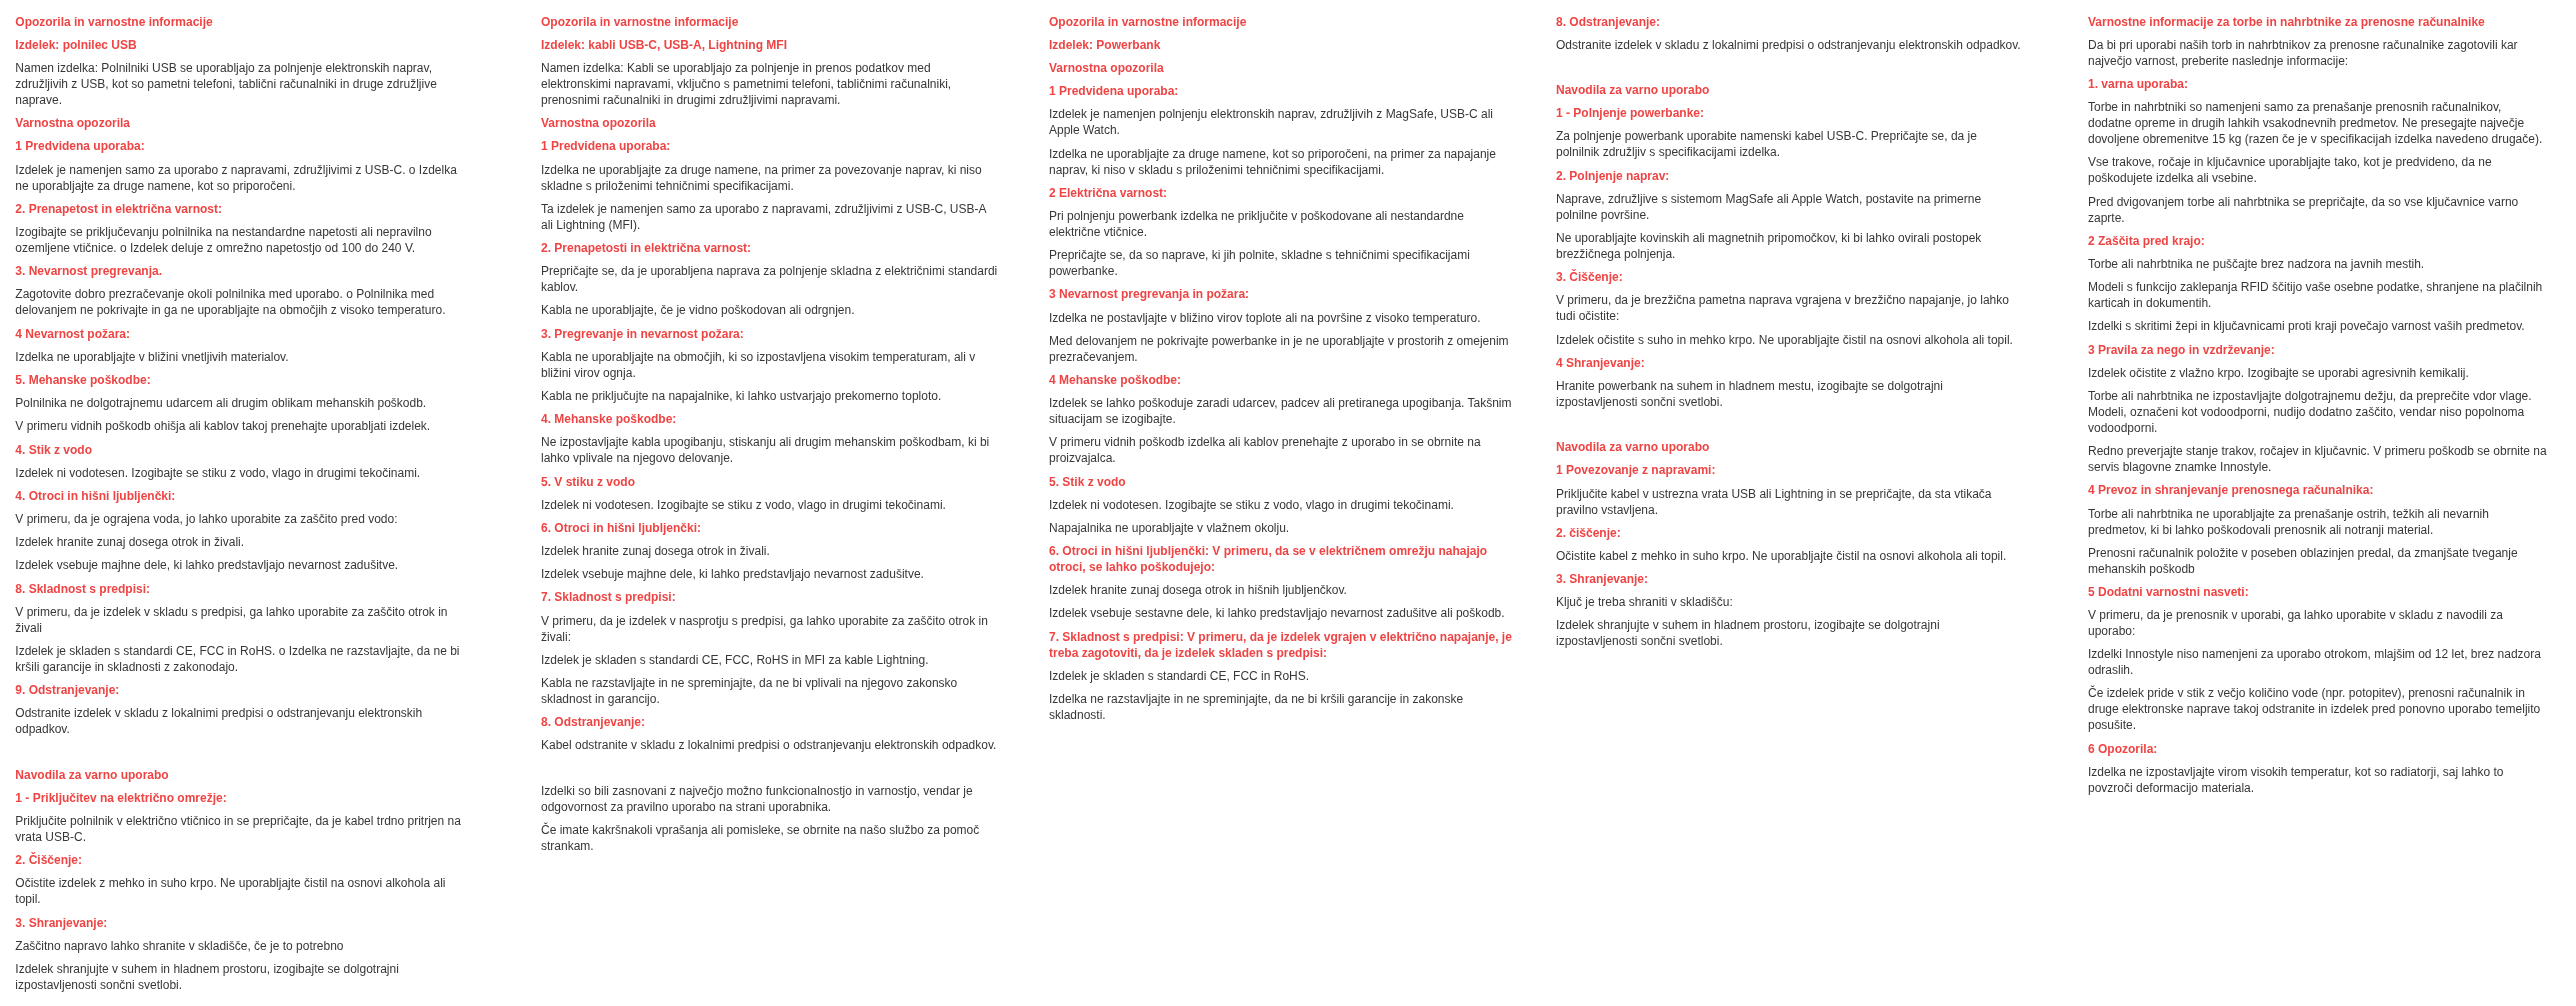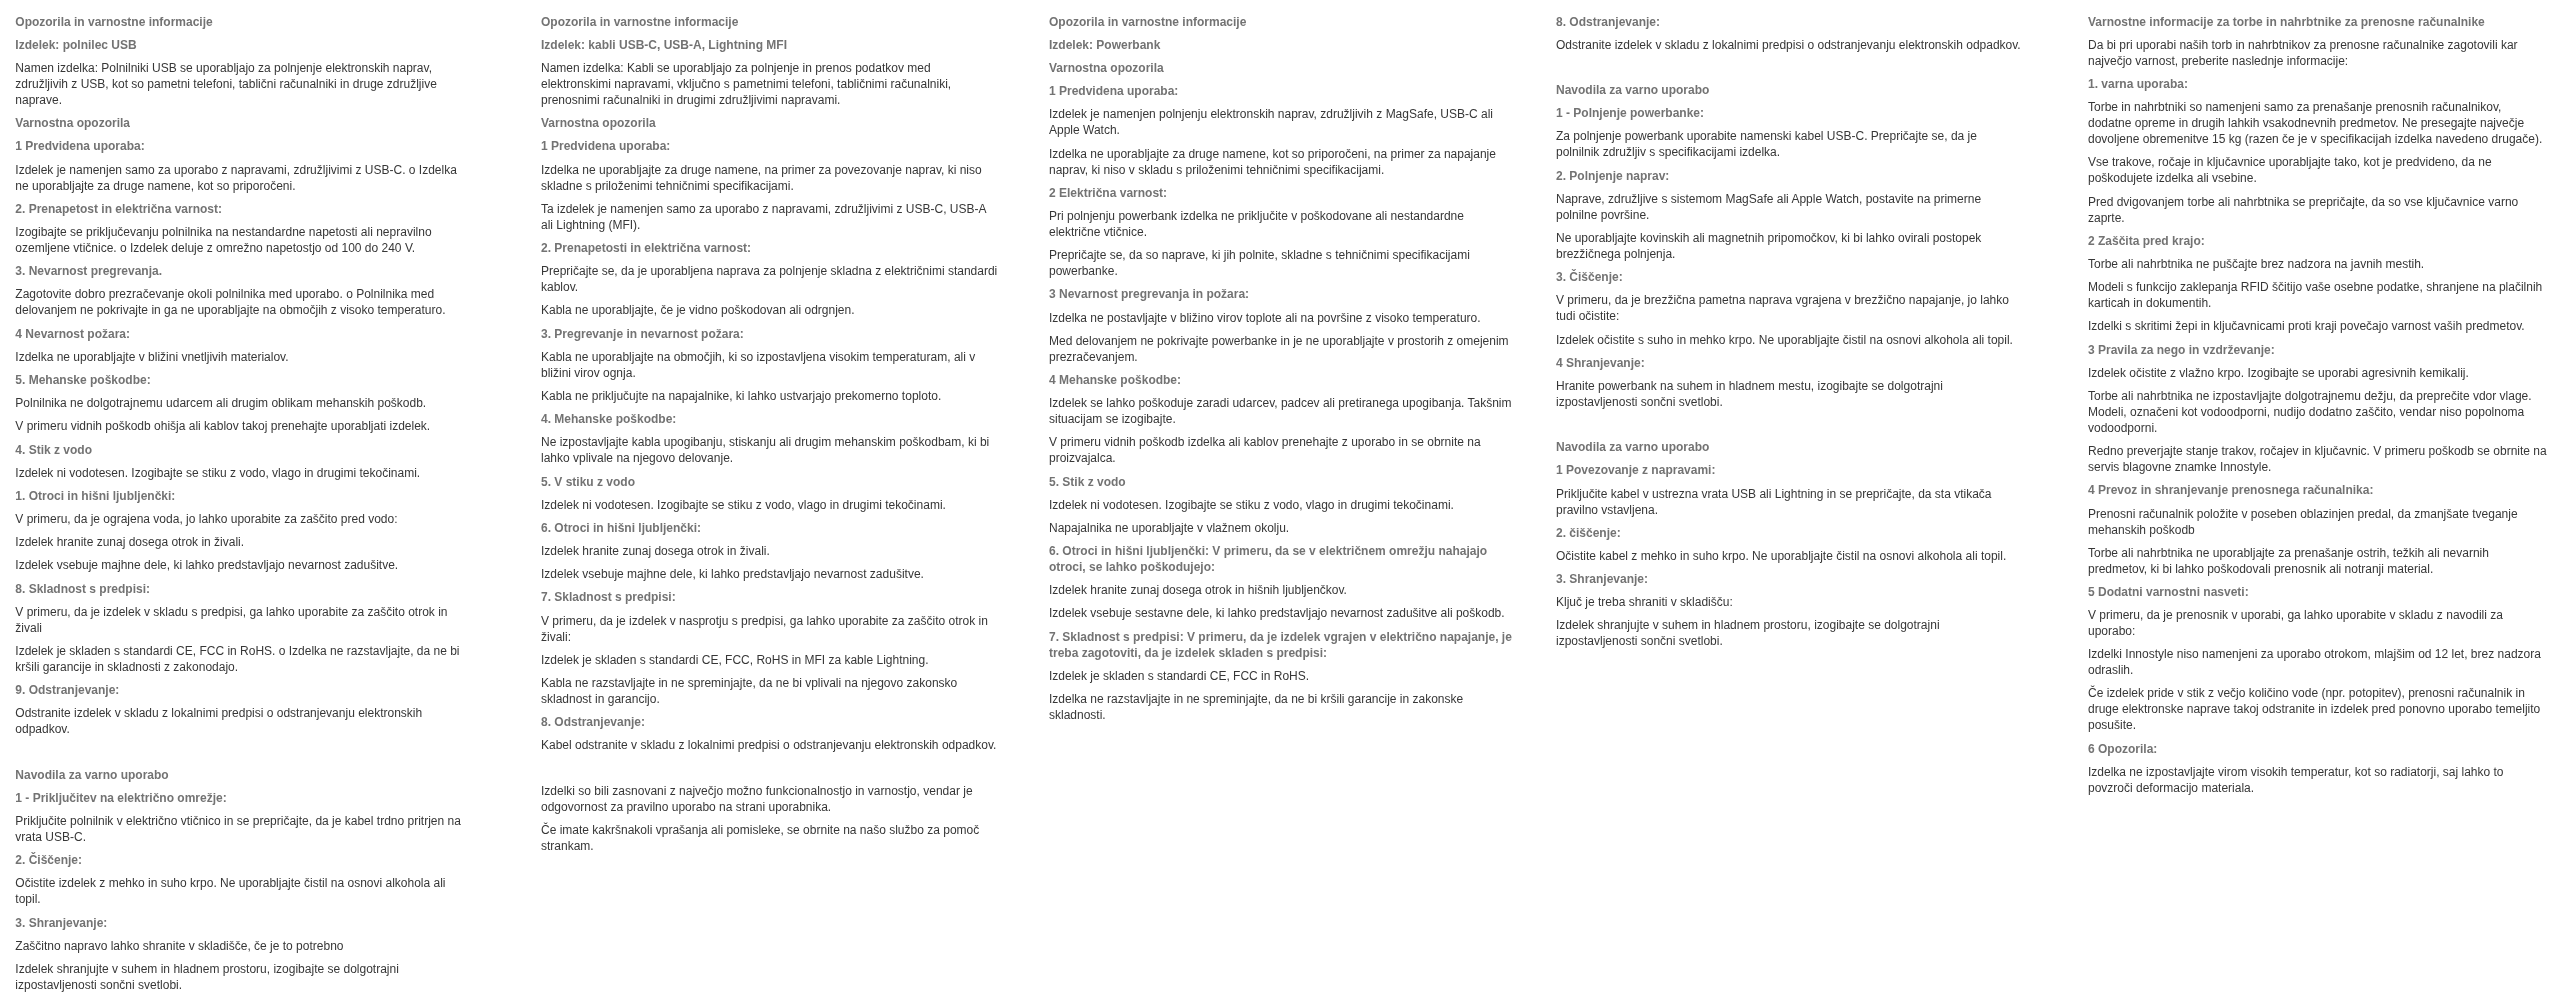--- a/index.html
+++ b/index.html
@@ -29,21 +29,21 @@
   }
   .col:nth-child(1) { left: 15.3px;   width: 456px; }
   .col:nth-child(2) { left: 541px;  width: 460px; }
   .col:nth-child(3) { left: 1049px; width: 464px; }
   .col:nth-child(4) { left: 1556px; width: 467px; }
   .col:nth-child(5) { left: 2088px; width: 460px; }
   .hd {
     font-size: 12px;
     line-height: 16px;
     font-weight: 700;
-    color: #737373;
+    color: #ef4444;
     margin: 0 0 7.2px 0;
   }
   .para {
     margin: 0 0 7.2px 0;
     color: #373737;
   }
   .gap {
     height: 22px;
   }
 </style>
@@ -62,21 +62,21 @@
       <p class="para" data-name="paragraph">Izogibajte se priključevanju polnilnika na nestandardne napetosti ali nepravilno ozemljene vtičnice. o Izdelek deluje z omrežno napetostjo od 100 do 240 V.</p>
       <h3 class="hd" data-name="section-heading">3. Nevarnost pregrevanja.</h3>
       <p class="para" data-name="paragraph">Zagotovite dobro prezračevanje okoli polnilnika med uporabo. o Polnilnika med delovanjem ne pokrivajte in ga ne uporabljajte na območjih z visoko temperaturo.</p>
       <h3 class="hd" data-name="section-heading">4 Nevarnost požara:</h3>
       <p class="para" data-name="paragraph">Izdelka ne uporabljajte v bližini vnetljivih materialov.</p>
       <h3 class="hd" data-name="section-heading">5. Mehanske poškodbe:</h3>
       <p class="para" data-name="paragraph">Polnilnika ne dolgotrajnemu udarcem ali drugim oblikam mehanskih poškodb.</p>
       <p class="para" data-name="paragraph">V primeru vidnih poškodb ohišja ali kablov takoj prenehajte uporabljati izdelek.</p>
       <h3 class="hd" data-name="section-heading">4. Stik z vodo</h3>
       <p class="para" data-name="paragraph">Izdelek ni vodotesen. Izogibajte se stiku z vodo, vlago in drugimi tekočinami.</p>
-      <h3 class="hd" data-name="section-heading">1. Otroci in hišni ljubljenčki:</h3>
+      <h3 class="hd" data-name="section-heading">4. Otroci in hišni ljubljenčki:</h3>
       <p class="para" data-name="paragraph">V primeru, da je ograjena voda, jo lahko uporabite za zaščito pred vodo:</p>
       <p class="para" data-name="paragraph">Izdelek hranite zunaj dosega otrok in živali.</p>
       <p class="para" data-name="paragraph">Izdelek vsebuje majhne dele, ki lahko predstavljajo nevarnost zadušitve.</p>
       <h3 class="hd" data-name="section-heading">8. Skladnost s predpisi:</h3>
       <p class="para" data-name="paragraph">V primeru, da je izdelek v skladu s predpisi, ga lahko uporabite za zaščito otrok in živali</p>
       <p class="para" data-name="paragraph">Izdelek je skladen s standardi CE, FCC in RoHS. o Izdelka ne razstavljajte, da ne bi kršili garancije in skladnosti z zakonodajo.</p>
       <h3 class="hd" data-name="section-heading">9. Odstranjevanje:</h3>
       <p class="para" data-name="paragraph">Odstranite izdelek v skladu z lokalnimi predpisi o odstranjevanju elektronskih odpadkov.</p>
       <div class="gap" data-name="section-gap"></div>
       <h3 class="hd" data-name="section-heading">Navodila za varno uporabo</h3>
@@ -179,22 +179,22 @@
       <p class="para" data-name="paragraph">Pred dvigovanjem torbe ali nahrbtnika se prepričajte, da so vse ključavnice varno zaprte.</p>
       <h3 class="hd" data-name="section-heading">2 Zaščita pred krajo:</h3>
       <p class="para" data-name="paragraph">Torbe ali nahrbtnika ne puščajte brez nadzora na javnih mestih.</p>
       <p class="para" data-name="paragraph">Modeli s funkcijo zaklepanja RFID ščitijo vaše osebne podatke, shranjene na plačilnih karticah in dokumentih.</p>
       <p class="para" data-name="paragraph">Izdelki s skritimi žepi in ključavnicami proti kraji povečajo varnost vaših predmetov.</p>
       <h3 class="hd" data-name="section-heading">3 Pravila za nego in vzdrževanje:</h3>
       <p class="para" data-name="paragraph">Izdelek očistite z vlažno krpo. Izogibajte se uporabi agresivnih kemikalij.</p>
       <p class="para" data-name="paragraph">Torbe ali nahrbtnika ne izpostavljajte dolgotrajnemu dežju, da preprečite vdor vlage. Modeli, označeni kot vodoodporni, nudijo dodatno zaščito, vendar niso popolnoma vodoodporni.</p>
       <p class="para" data-name="paragraph">Redno preverjajte stanje trakov, ročajev in ključavnic. V primeru poškodb se obrnite na servis blagovne znamke Innostyle.</p>
       <h3 class="hd" data-name="section-heading">4 Prevoz in shranjevanje prenosnega računalnika:</h3>
+      <p class="para" data-name="paragraph">Torbe ali nahrbtnika ne uporabljajte za prenašanje ostrih, težkih ali nevarnih predmetov, ki bi lahko poškodovali prenosnik ali notranji material.</p>
       <p class="para" data-name="paragraph">Prenosni računalnik položite v poseben oblazinjen predal, da zmanjšate tveganje mehanskih poškodb</p>
-      <p class="para" data-name="paragraph">Torbe ali nahrbtnika ne uporabljajte za prenašanje ostrih, težkih ali nevarnih predmetov, ki bi lahko poškodovali prenosnik ali notranji material.</p>
       <h3 class="hd" data-name="section-heading">5 Dodatni varnostni nasveti:</h3>
       <p class="para" data-name="paragraph">V primeru, da je prenosnik v uporabi, ga lahko uporabite v skladu z navodili za uporabo:</p>
       <p class="para" data-name="paragraph">Izdelki Innostyle niso namenjeni za uporabo otrokom, mlajšim od 12 let, brez nadzora odraslih.</p>
       <p class="para" data-name="paragraph">Če izdelek pride v stik z večjo količino vode (npr. potopitev), prenosni računalnik in druge elektronske naprave takoj odstranite in izdelek pred ponovno uporabo temeljito posušite.</p>
       <h3 class="hd" data-name="section-heading">6 Opozorila:</h3>
       <p class="para" data-name="paragraph">Izdelka ne izpostavljajte virom visokih temperatur, kot so radiatorji, saj lahko to povzroči deformacijo materiala.</p>
     </section>
   </main>
 
 

